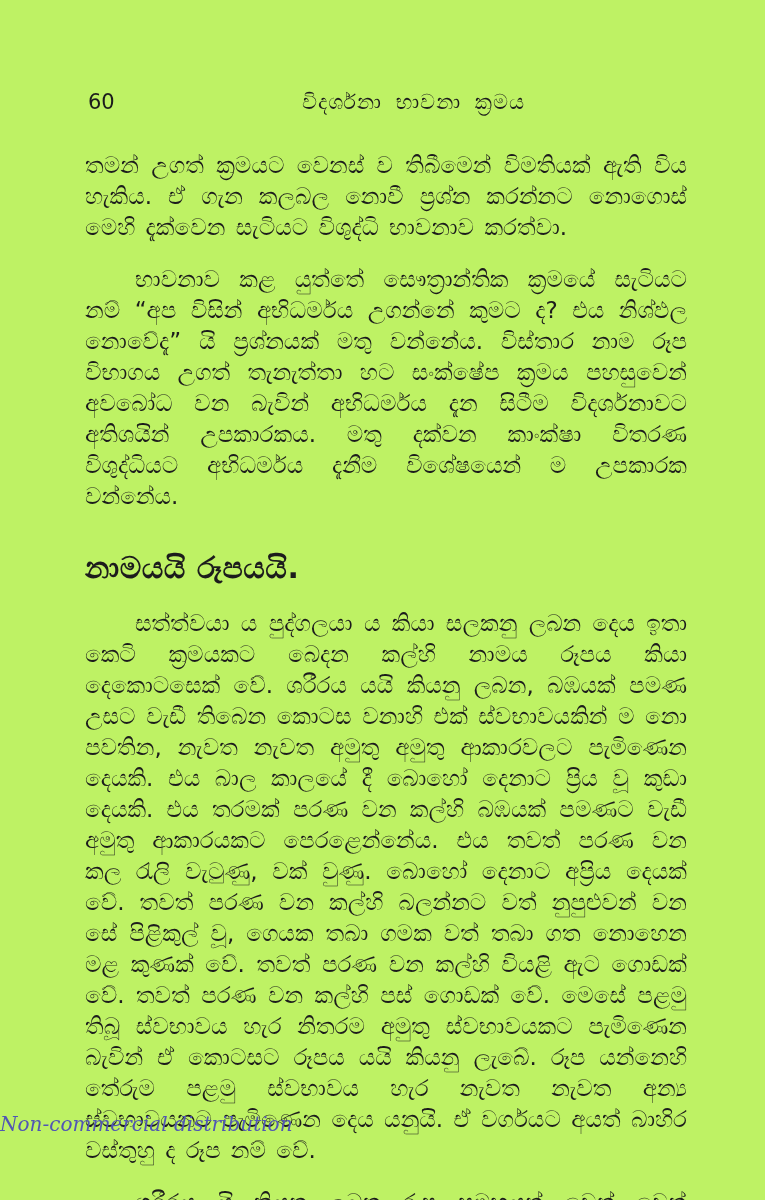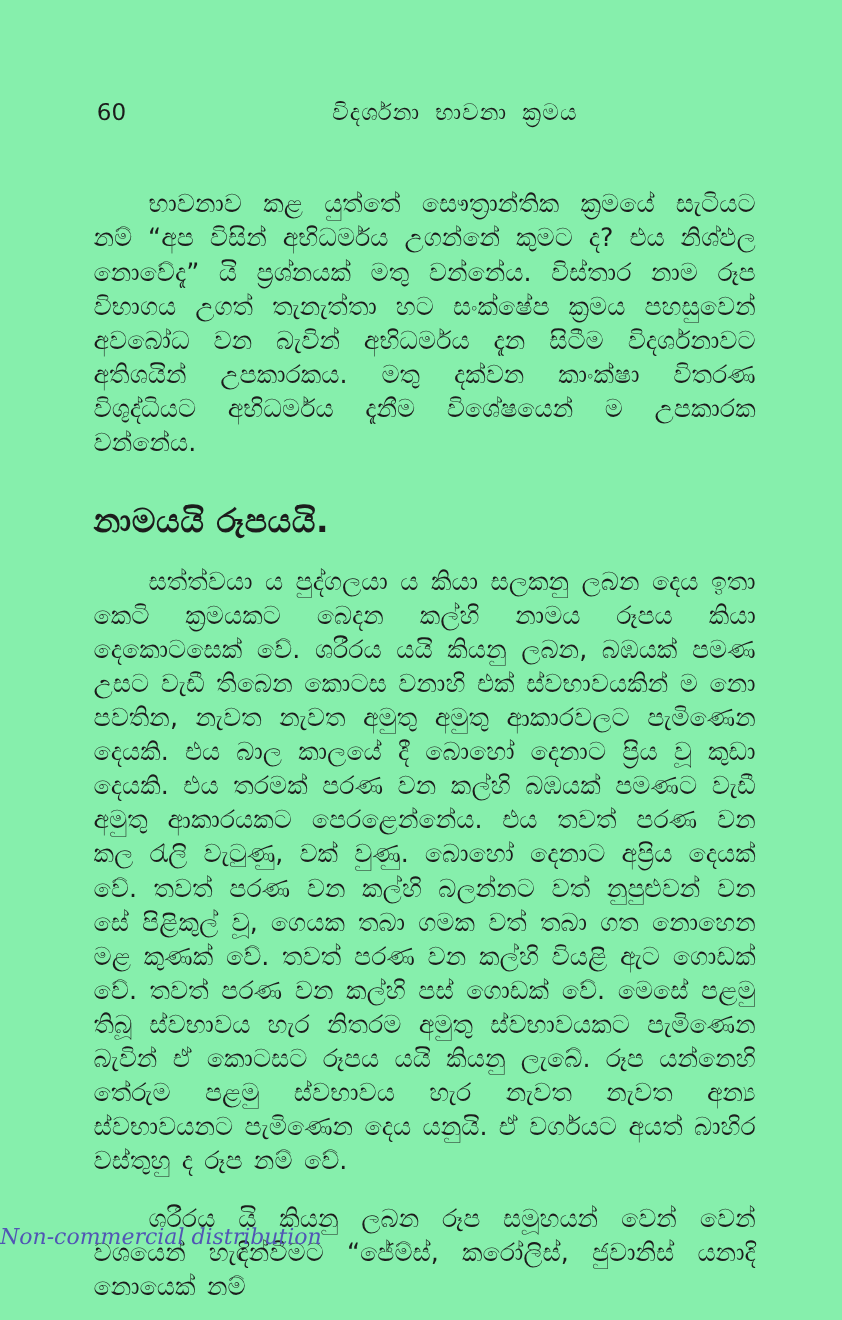--- a/index.html
+++ b/index.html
@@ -5,21 +5,21 @@
   html, body {
     margin: 0;
     padding: 0;
     background: #e8e8e6;
   }
   .page {
     position: relative;
     width: 765px;
     height: 1200px;
     margin: 0 auto;
-    background: #86efac;
+    background: #bef264;
     color: #1c1c1c;
     font-family: "DejaVu Sans", "Liberation Sans", sans-serif;
     overflow: hidden;
   }
   .running-header {
     position: absolute;
     top: 90px;
     left: 85px;
     width: 602px;
     height: 30px;
@@ -81,20 +81,21 @@
 <body>
 
 <div class="page">
 
   <header class="running-header">
     <span class="page-number">60</span>
     <span class="running-title">විදර්ශනා භාවනා ක්‍රමය</span>
   </header>
 
   <main class="text-block">
+    <p class="para">තමන් උගත් ක්‍රමයට වෙනස් ව තිබීමෙන් විමතියක් ඇති විය හැකිය. ඒ ගැන කලබල නොවී ප්‍රශ්න කරන්නට නොගොස් මෙහි දැක්වෙන සැටියට විශුද්ධි භාවනාව කරත්වා.</p>
 
     <p class="para indent">භාවනාව කළ යුත්තේ සෞත්‍රාන්තික ක්‍රමයේ සැටියට නම් “අප විසින් අභිධර්මය උගන්නේ කුමට ද? එය නිශ්ඵල නොවේදැ” යි ප්‍රශ්නයක් මතු වන්නේය. විස්තාර නාම රූප විභාගය උගත් තැනැත්තා හට සංක්ෂේප ක්‍රමය පහසුවෙන් අවබෝධ වන බැවින් අභිධර්මය දැන සිටීම විදර්ශනාවට අතිශයින් උපකාරකය. මතු දක්වන කාංක්ෂා විතරණ විශුද්ධියට අභිධර්මය දැනීම විශේෂයෙන් ම උපකාරක වන්නේය.</p>
 
     <h2 class="section-heading">නාමයයි රූපයයි.</h2>
 
     <p class="para indent">සත්ත්වයා ය පුද්ගලයා ය කියා සලකනු ලබන දෙය ඉතා කෙටි ක්‍රමයකට බෙදන කල්හි නාමය රූපය කියා දෙකොටසෙක් වේ. ශරීරය යයි කියනු ලබන, බඹයක් පමණ උසට වැඩී තිබෙන කොටස වනාහි එක් ස්වභාවයකින් ම නො පවතින, නැවත නැවත අමුතු අමුතු ආකාරවලට පැමිණෙන දෙයකි. එය බාල කාලයේ දී බොහෝ දෙනාට ප්‍රිය වූ කුඩා දෙයකි. එය තරමක් පරණ වන කල්හි බඹයක් පමණට වැඩී අමුතු ආකාරයකට පෙරළෙන්නේය. එය තවත් පරණ වන කල රැලි වැටුණු, වක් වුණු. බොහෝ දෙනාට අප්‍රිය දෙයක් වේ. තවත් පරණ වන කල්හි බලන්නට වත් නුපුළුවන් වන සේ පිළිකුල් වූ, ගෙයක තබා ගමක වත් තබා ගත නොහෙන මළ කුණක් වේ. තවත් පරණ වන කල්හි වියළි ඇට ගොඩක් වේ. තවත් පරණ වන කල්හි පස් ගොඩක් වේ. මෙසේ පළමු තිබූ ස්වභාවය හැර නිතරම අමුතු ස්වභාවයකට පැමිණෙන බැවින් ඒ කොටසට රූපය යයි කියනු ලැබේ. රූප යන්නෙහි තේරුම පළමු ස්වභාවය හැර නැවත නැවත අන්‍ය ස්වභාවයනට පැමිණෙන දෙය යනුයි. ඒ වර්ගයට අයත් බාහිර වස්තුහු ද රූප නම් වේ.</p>
 
     <p class="para indent">ශරීරය යි කියනු ලබන රූප සමූහයන් වෙන් වෙන් වශයෙන් හැඳින්වීමට “ජේම්ස්, කරෝලිස්, ජුවානිස් යනාදි නොයෙක් නම්</p>
   </main>
 

